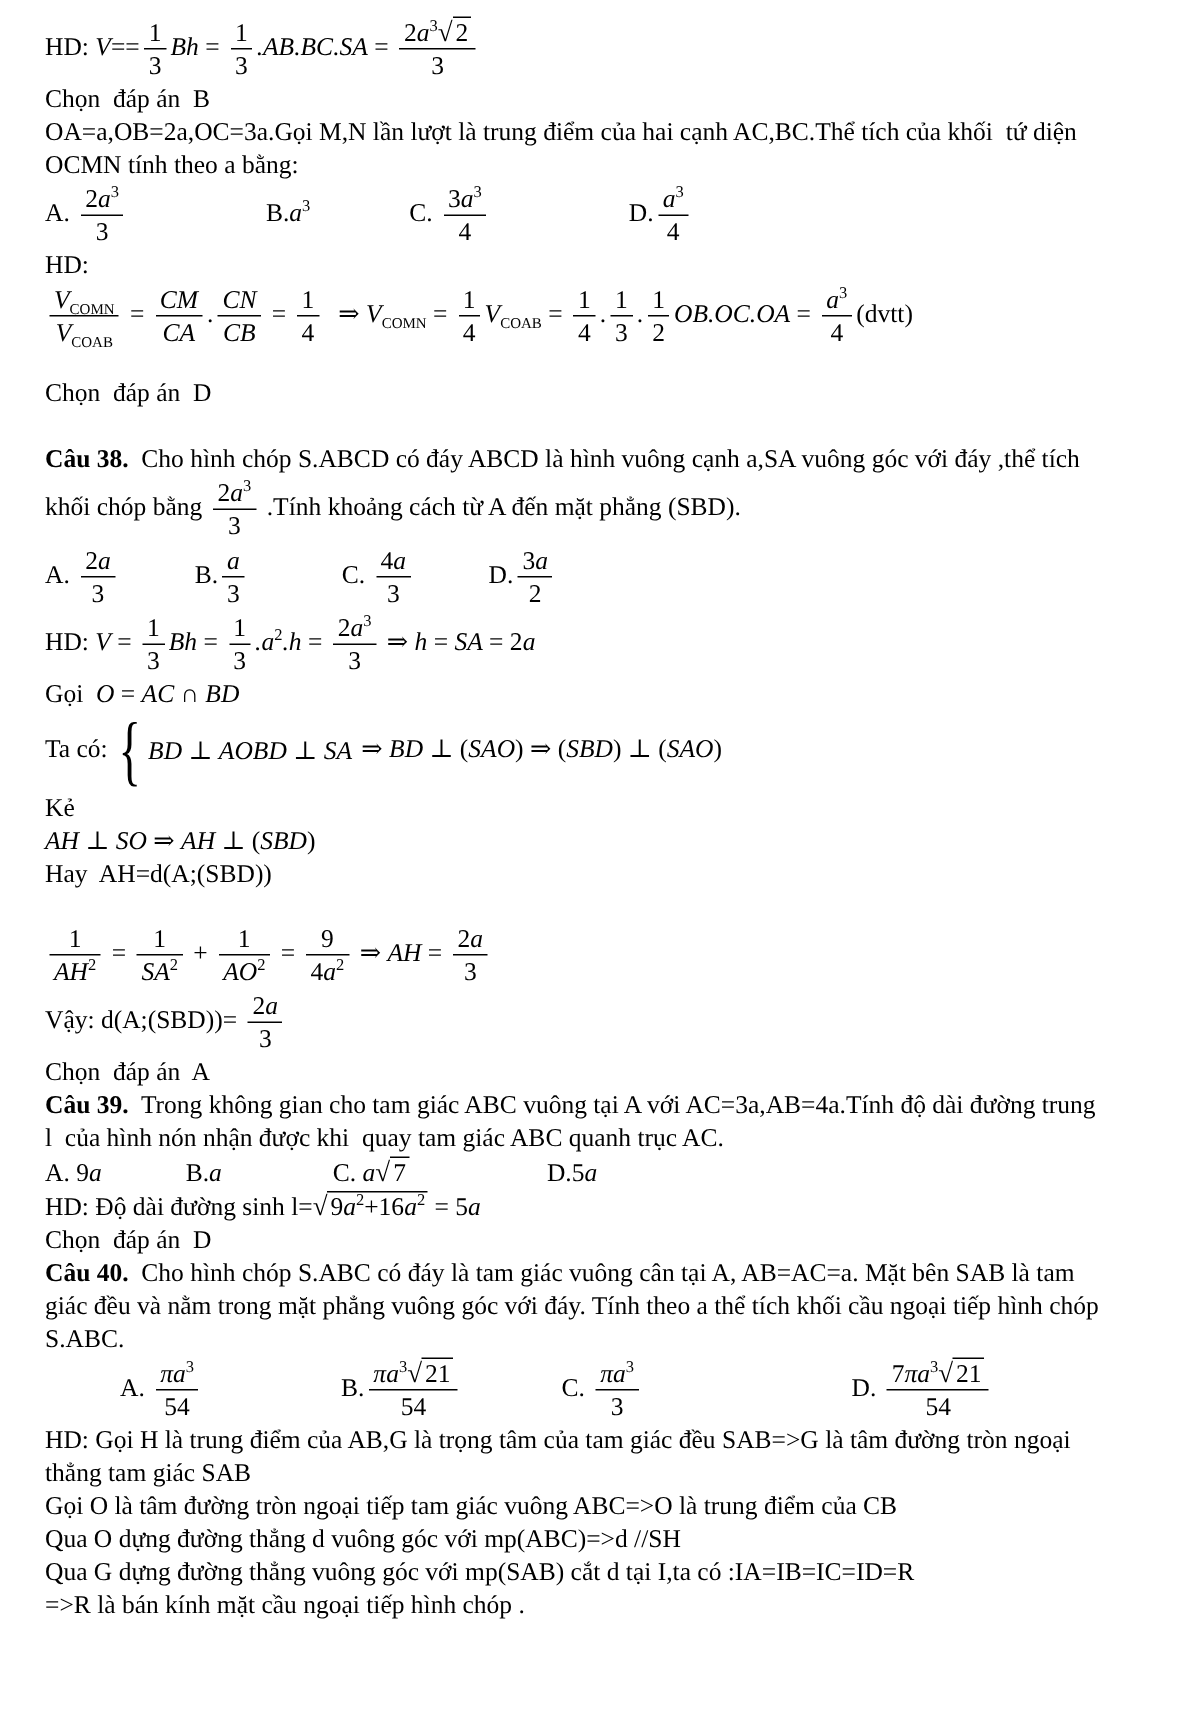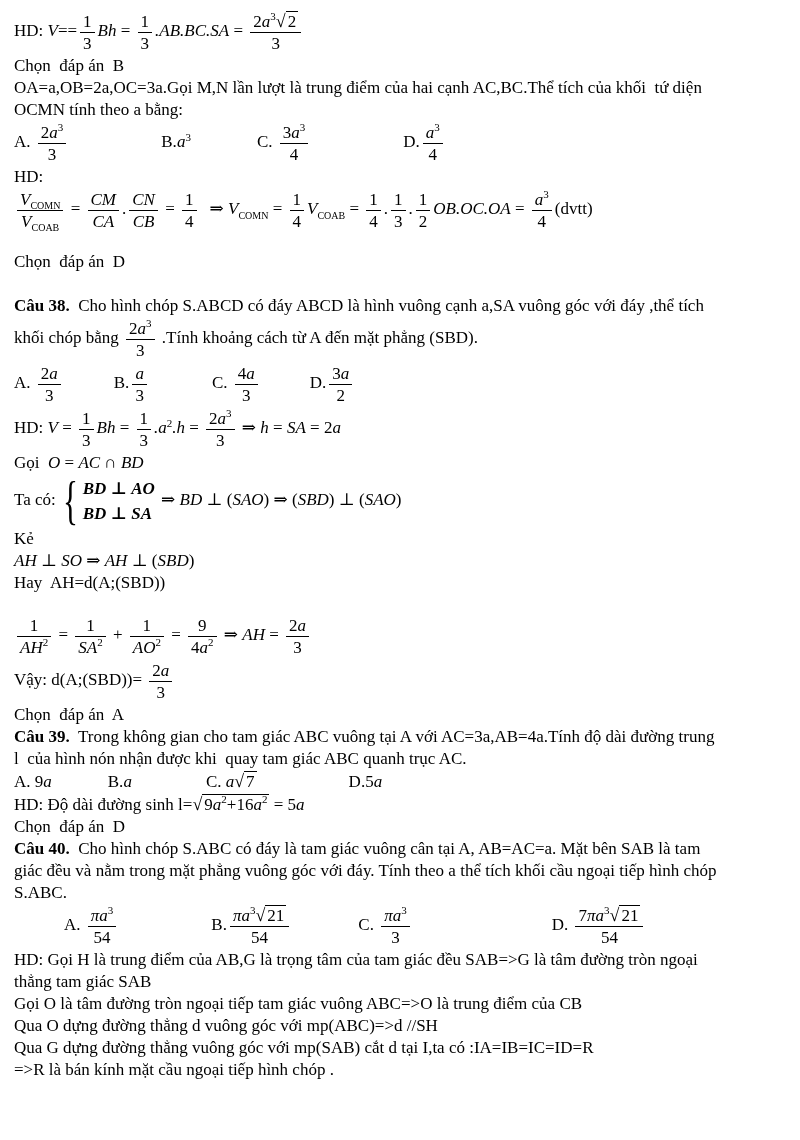--- a/index.html
+++ b/index.html
@@ -4,35 +4,35 @@
 <style>
   html,body{margin:0;padding:0;background:#ffffff;}
   body{
     width:800px;height:1140px;
     font-family:"Liberation Serif","DejaVu Serif",serif;
     font-size:17px;color:#000;
     box-sizing:border-box;
     padding:10px 8px 0 14px;
     overflow:hidden;
   }
-  .line{min-height:22px;line-height:22px;white-space:pre-wrap;}
+  .line{min-height:22px;line-height:22px;white-space:pre-wrap;margin-left:16px;}
   .rm{font-style:normal;}
   .it{font-style:italic;}
   .bf{font-weight:bold;}
   .fr{display:inline-block;vertical-align:middle;text-align:center;padding:0 1px;margin:1px 2px;}
   .fr .n{display:block;padding:0 3px;line-height:21px;}
   .fr .d{display:block;border-top:1px solid #000;padding:0 3px;line-height:21px;}
   sup{font-size:11px;line-height:0;}
   sub{font-size:10px;line-height:0;}
   .sq{display:inline-block;white-space:nowrap;vertical-align:baseline;}
   .rad{font-style:normal;font-size:18px;}
   .bar{border-top:1px solid #000;padding:0 2px;}
   .cases{display:inline-flex;align-items:center;vertical-align:middle;margin:0 2px;}
   .brace{font-size:52px;font-weight:400;line-height:54px;transform:scaleX(0.6);display:inline-block;}
-  .rows{display:inline-flex;flex-direction:column;row-gap:3px;font-weight:bold;}
+  .rows{display:inline-flex;flex-direction:row;row-gap:3px;}
   .crow{line-height:22px;white-space:pre;}
   .spc{display:inline-block;}
 </style>
 </head>
 <body>
 
 <div id="doc">
     <div class="line"><span class="rm">HD: </span><span class="it">V</span><span class="rm">==</span><span class="fr"><span class="n"><span class="rm">1</span></span><span class="d"><span class="rm">3</span></span></span><span class="it">Bh</span><span class="rm"> = </span><span class="fr"><span class="n"><span class="rm">1</span></span><span class="d"><span class="rm">3</span></span></span><span class="it">.AB.BC.SA</span><span class="rm"> = </span><span class="fr"><span class="n"><span class="rm">2</span><span class="it">a</span><sup>3</sup><span class="sq"><span class="rad">√</span><span class="bar"><span class="rm">2</span></span></span></span><span class="d"><span class="rm">3</span></span></span></div>
     <div class="line"><span class="rm">Chọn  đáp án  B</span></div>
     <div class="line"><span class="rm">OA=a,OB=2a,OC=3a.Gọi M,N lần lượt là trung điểm của hai cạnh AC,BC.Thể tích của khối  tứ diện</span></div>

